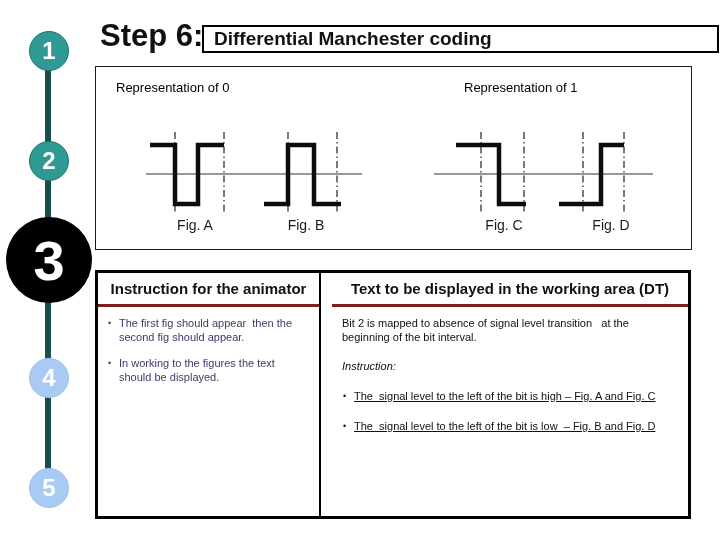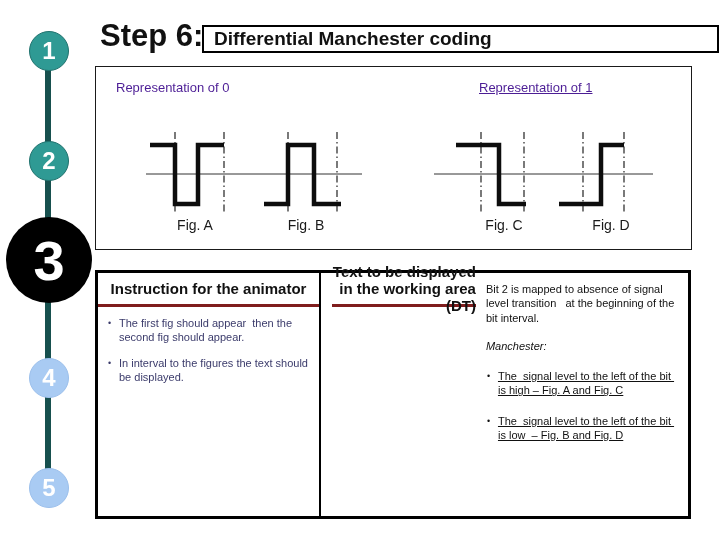--- a/index.html
+++ b/index.html
@@ -13,29 +13,29 @@
   .step-teal{background:#2f9a94;border:1px solid #20726e;}
   .step-blue{background:#a9cbf3;border:1px solid #9cc0ec;}
   .step-big{width:86px;height:86px;left:6px;background:#000000;font-size:56px;}
   #c1{top:31px;} #c2{top:141px;} #c3{top:217px;} #c4{top:358px;} #c5{top:468px;}
   
   .page-title{position:absolute;left:100px;top:18px;font-size:31px;font-weight:bold;letter-spacing:0px;}
   .title-box{position:absolute;left:202px;top:25px;width:503px;height:24px;border:2px solid #000;
              font-size:19px;font-weight:bold;padding-left:10px;display:flex;align-items:center;}
   
   .figure-panel{position:absolute;left:95px;top:66px;width:595px;height:182px;border:1px solid #1a1a1a;background:#fff;}
-  .caption{position:absolute;top:13px;font-size:13px;color:#4c1d95;}
+  .caption{position:absolute;top:13px;font-size:13px;color:#000000;}
   .caption-left{left:20px;}
-  .caption-right{left:383px;text-decoration:underline;}
+  .caption-right{left:368px;}
   .figure-panel svg{position:absolute;left:0;top:0;}
   
   .instruction-table{position:absolute;left:95px;top:270px;width:590px;height:243px;border:3px solid #000;
                      display:flex;background:#fff;}
   .col-left{width:221px;border-right:2px solid #000;display:flex;flex-direction:column;}
-  .col-right{flex:1;display:flex;flex-direction:row;padding-left:11px;}
+  .col-right{flex:1;display:flex;flex-direction:column;padding-left:11px;}
   .th{height:31px;border-bottom:3px solid #7f1d1d;display:flex;align-items:center;justify-content:center;
       font-size:15px;font-weight:bold;text-align:right;}
   .cell{padding:9px 10px;font-size:11px;line-height:1.3;}
   .prewrap{white-space:pre-wrap;}
   .navy{color:#3b3b6b;}
   .bullet-item{position:relative;padding-left:11px;margin-bottom:11px;}
   .bullet-item::before{content:"•";position:absolute;left:0;top:0;font-size:9px;line-height:14px;}
   .para{margin:0 0 14px 0;}
   .assumption{font-style:italic;margin:2px 0 16px 0;}
   .rbullet{position:relative;padding-left:12px;margin-bottom:16px;text-decoration:underline;}
@@ -79,25 +79,25 @@
       <polyline points="463,137 505,137 505,78 528,78" fill="none" stroke="#0d0d0d" stroke-width="4.5" stroke-linejoin="miter"></polyline>
       <text x="515" y="163" text-anchor="middle" font-size="14" fill="#1a1a1a" font-family="&quot;Liberation Sans&quot;, sans-serif">Fig. D</text>
     </svg>
 </div>
 
 <div class="instruction-table">
   <div class="col-left">
     <div class="th">Instruction for the animator</div>
     <div class="cell navy">
       <div class="bullet-item prewrap">The first fig should appear  then the second fig should appear.</div>
-      <div class="bullet-item prewrap">In interval to the figures the text should be displayed.</div>
+      <div class="bullet-item prewrap">In working to the figures the text should be displayed.</div>
     </div>
   </div>
   <div class="col-right">
     <div class="th">Text to be displayed in the working area (DT)</div>
     <div class="cell">
       <p class="para prewrap">Bit 2 is mapped to absence of signal level transition   at the beginning of the bit interval.</p>
-      <div class="assumption">Manchester:</div>
+      <div class="assumption">Instruction:</div>
       <div class="rbullet prewrap">The  signal level to the left of the bit is high – Fig. A and Fig. C</div>
       <div class="rbullet prewrap">The  signal level to the left of the bit is low  – Fig. B and Fig. D</div>
     </div>
   </div>
 </div>
 
 </body></html>

